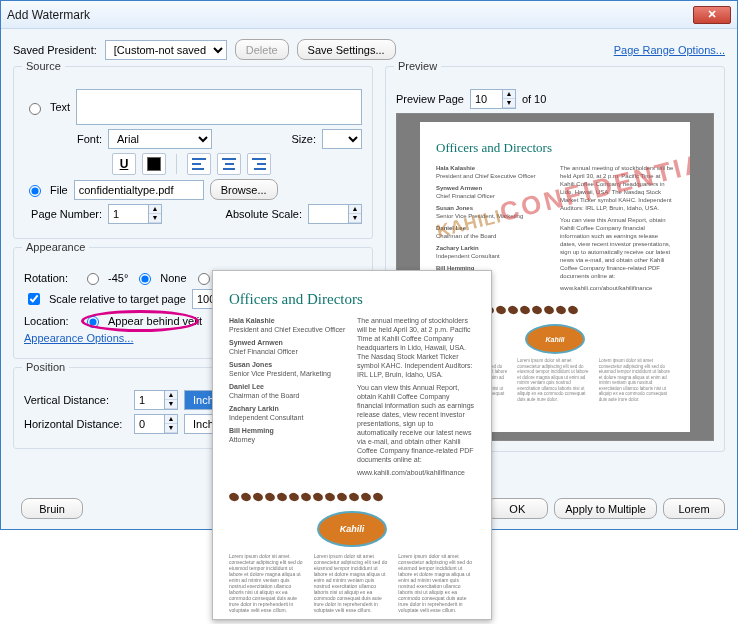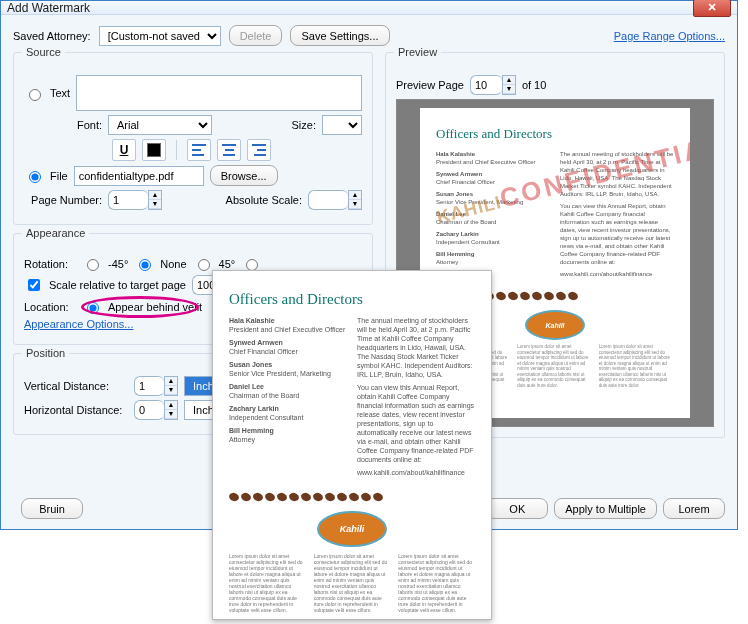--- a/index.html
+++ b/index.html
@@ -1,20 +1,20 @@
 <!DOCTYPE html>
 <html><head>
 <meta charset="utf-8">
 <style>
 * { box-sizing: border-box; font-family: "Segoe UI", Tahoma, sans-serif; }
 body { margin: 0; background: #fff; width: 748px; height: 624px; position: relative; overflow: hidden; }
 
 .window { width: 738px; height: 530px; border: 1px solid #3a7fc8; position: relative; background: #f1f6fb; }
 
-.titlebar { height: 14px; background: linear-gradient(#f6fafe, #e3eefb); border-bottom: 1px solid #c7d8ed; display: flex; align-items: center; padding: 0 6px; font-size: 12px; color: #1a1a1a; }
+.titlebar { height: 28px; background: linear-gradient(#f6fafe, #e3eefb); border-bottom: 1px solid #c7d8ed; display: flex; align-items: center; padding: 0 6px; font-size: 12px; color: #1a1a1a; }
 .titlebar .spacer { flex: 1; }
 .close-btn { width: 38px; height: 18px; background: linear-gradient(#e97e73,#c94434); border: 1px solid #8a2f25; border-radius: 2px; display:flex;align-items:center;justify-content:center; color:#fff; font-size:11px; font-weight:bold; }
 
 .toprow { display:flex; align-items:center; gap:8px; padding: 10px 12px 6px 12px; font-size:11px; }
 .btn { background: linear-gradient(#fdfdfd,#ececec); border:1px solid #a8a8a8; border-radius:8px; padding:2px 10px; font-size:11px; height:21px; display:flex; align-items:center; }
 .btn.disabled { color:#9a9a9a; }
 select, input[type="text"] { border:1px solid #9db5ce; height:20px; font-size:11px; background:#fff; padding:0 4px; }
 .link { color:#1b5fc2; text-decoration:underline; font-size:11px; cursor:pointer; }
 
 .body { display:flex; padding: 0 12px 12px 12px; gap: 12px; }
@@ -33,21 +33,21 @@
 .tb-btn.box { border:1px solid #b7c6d9; background:#fff; }
 .divider { width:1px; height:20px; background:#c8d2dd; margin:0 4px; }
 .color-sw { width:14px; height:14px; background:#000; border:1px solid #666; }
 .align-ic { width:14px; height:12px; display:flex; flex-direction:column; justify-content:space-between; }
 .align-ic span { height:2px; background:#2a6bc0; display:block; }
 
 .highlight-oval { position:absolute; border:3px solid #d9008a; border-radius:50%/50%; width:118px; height:22px; pointer-events:none; }
 .sel-cell { background:#2e7cd6; color:#fff; }
 
 .spin { display:flex; }
-.spin input { width:40px; border-right:0;border-radius:6px; }
+.spin input { width:40px; border-right:0; }
 .spin-btns { display:flex; flex-direction:column; border:1px solid #9db5ce; width:14px; }
 .spin-btns div { flex:1; font-size:7px; line-height:8px; text-align:center; background:#eef3fa; border-bottom:1px solid #cdd9e8; }
 
 .preview-canvas { flex:1; border:1px solid #888; background:#7d7d7d; display:flex; align-items:center; justify-content:center; padding:8px; }
 .doc-page { background:#fff; width:270px; height:310px; position:relative; padding:14px 16px; font-size:6px; color:#555; overflow:hidden; }
 .doc-title { font-family: Georgia, serif; color:#0f766e; font-size:13px; margin:4px 0 8px 0; }
 .doc-cols { display:flex; gap:10px; font-size:6px; line-height:8px; }
 .doc-cols .c { flex:1; }
 .doc-cols p { margin:0 0 4px 0; }
 .stamp { position:absolute; color:#e04a4a; opacity:0.55; font-size:26px; letter-spacing:3px; font-weight:bold; transform:rotate(-14deg); top:56px; left:12px; font-family: Georgia, serif; }
@@ -67,21 +67,21 @@
 <body>
 
 <div class="window">
   <div class="titlebar">
     <span>Add Watermark</span>
     <span class="spacer"></span>
     <div class="close-btn">✕</div>
   </div>
 
   <div class="toprow">
-    <span>Saved Attorney:</span>
+    <span>Saved President:</span>
     <select style="width:122px">
       <option>[Custom-not saved]</option>
     </select>
     <button class="btn disabled">Delete</button>
     <button class="btn">Save Settings...</button>
     <span style="flex:1"></span>
     <span class="link">Page Range Options...</span>
   </div>
 
   <div class="body">

